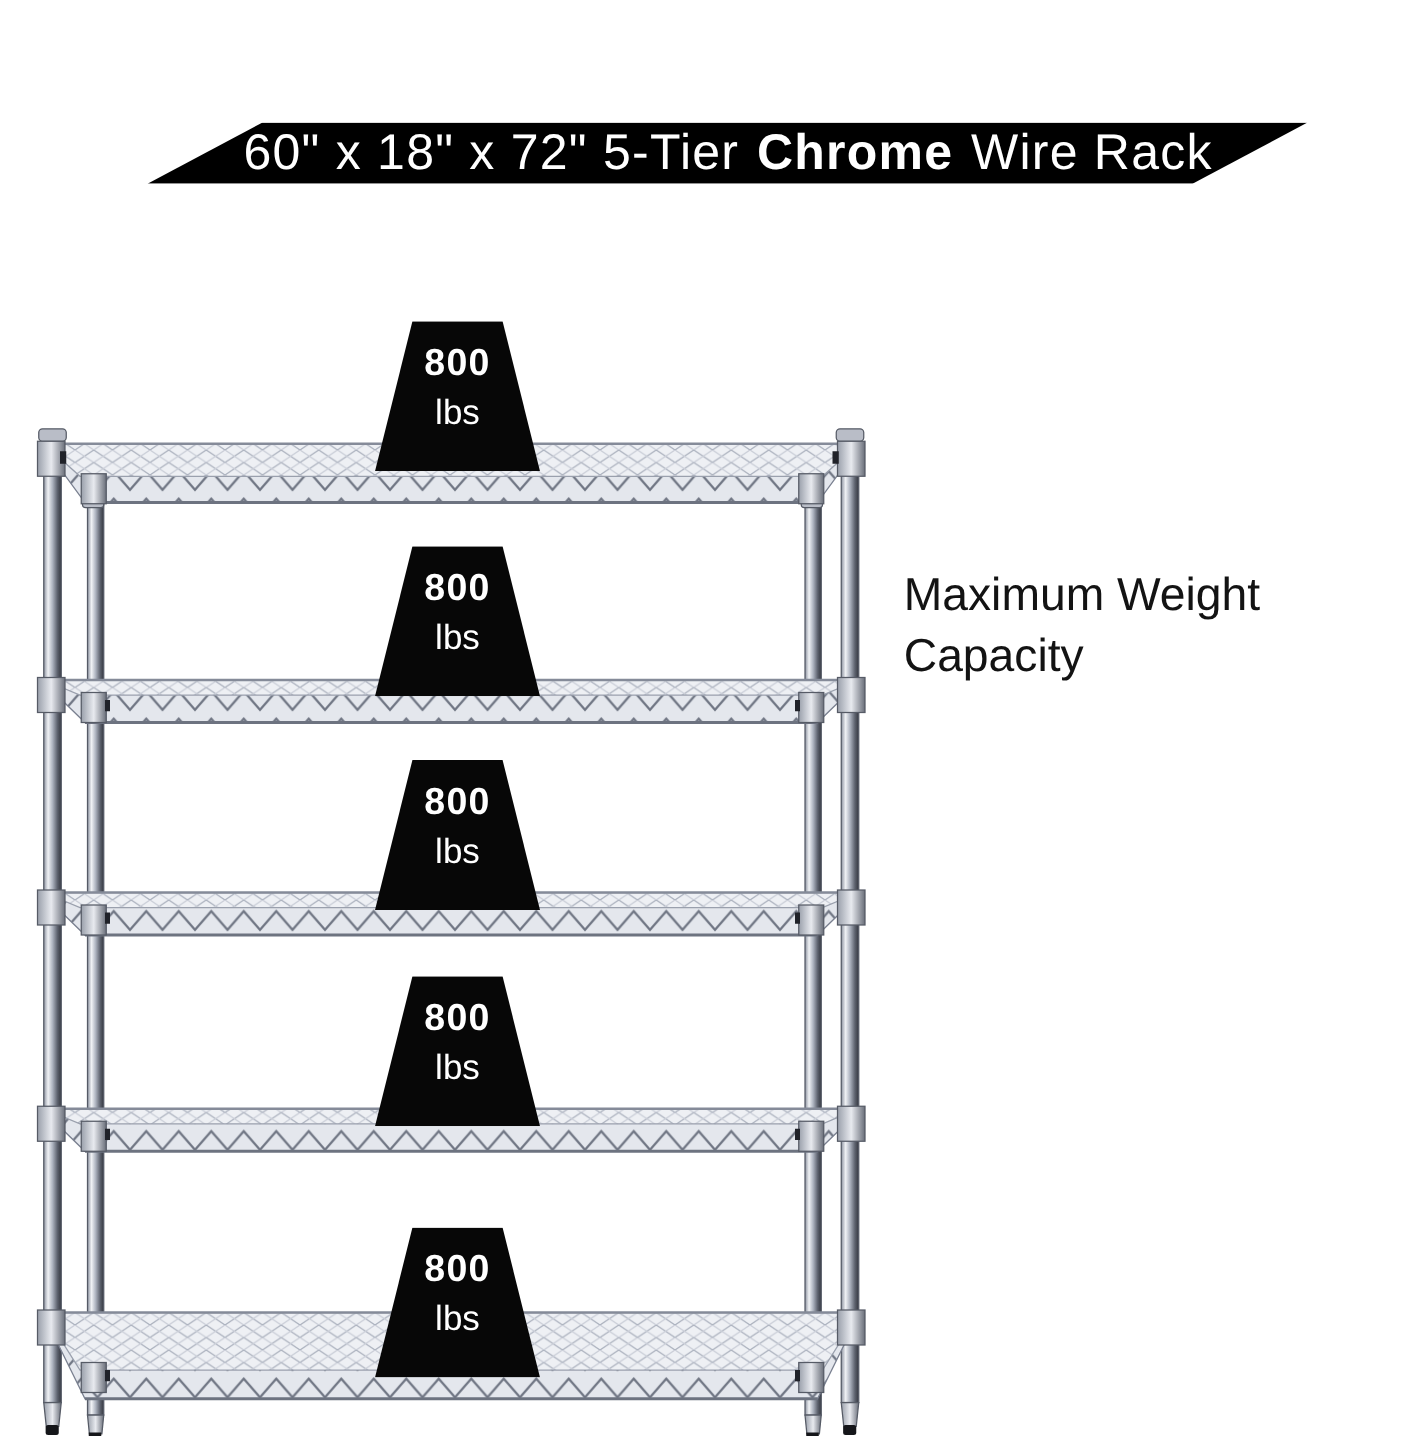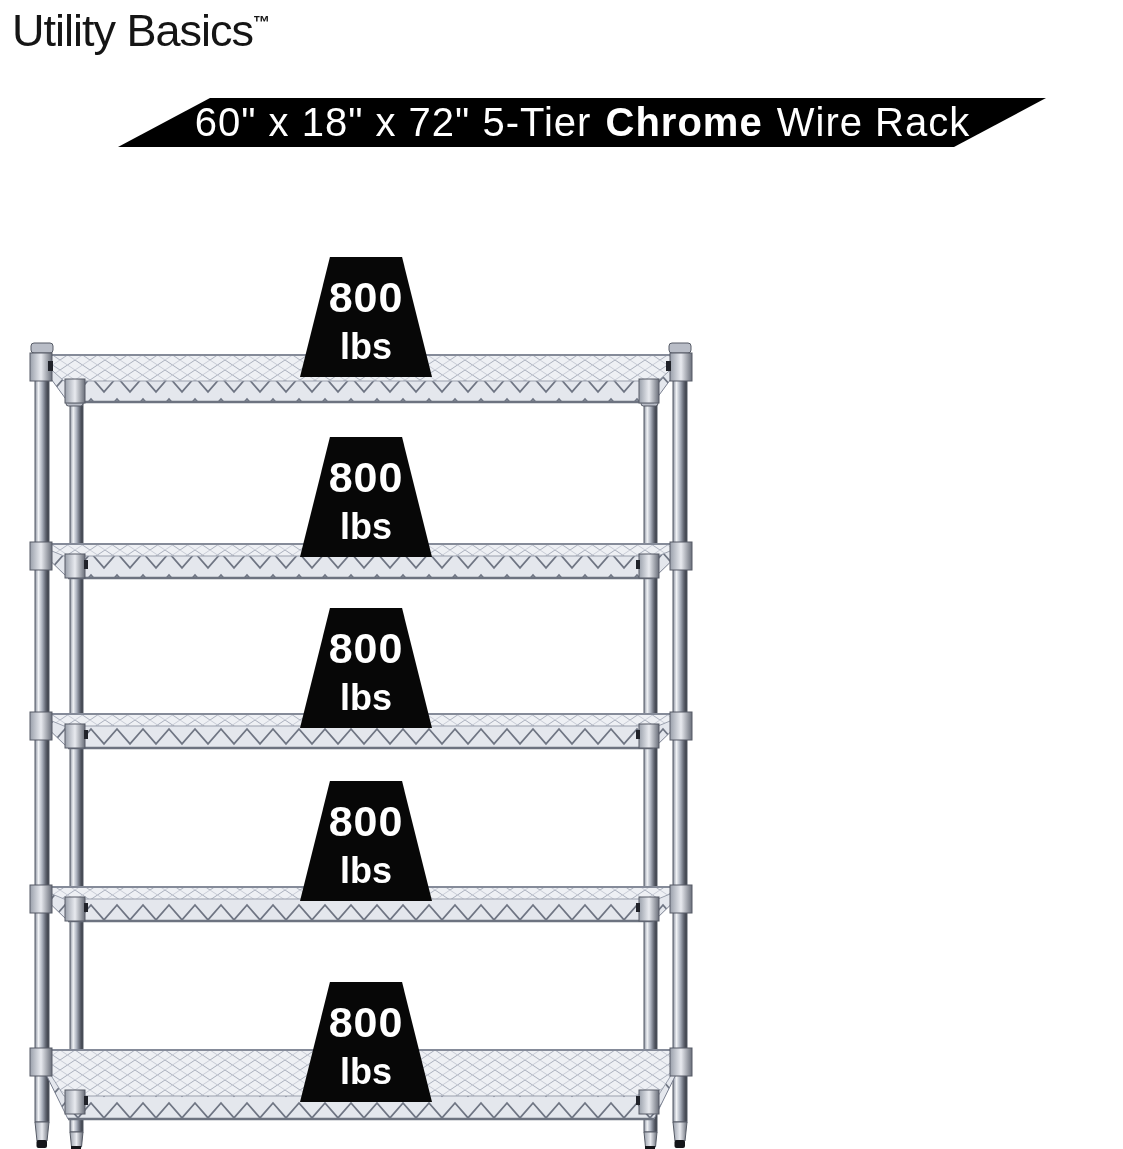--- a/index.html
+++ b/index.html
@@ -26,37 +26,34 @@
   
   .rack-svg { position:absolute; left:0; top:340px; }
   
   .weight {
     position:absolute; left:300px; width:132px; height:120px;
     background:#070707; color:#ffffff;
     clip-path:polygon(22.7% 0, 77.3% 0, 100% 100%, 0 100%);
     display:flex; flex-direction:column; align-items:center;
     padding-top:19px; gap:10px; text-align:center;
   }
-  .weight .val  { font-size:43px; font-weight:700; line-height:1; letter-spacing:1px; }
-  .weight .unit { font-size:36px; font-weight:700; line-height:1; }
+  .weight .val  { font-size:30px; font-weight:700; line-height:1; letter-spacing:1px; }
+  .weight .unit { font-size:28px; font-weight:400; line-height:1; }
   .w1 { top:257px; } .w2 { top:437px; } .w3 { top:608px; } .w4 { top:781px; } .w5 { top:982px; }
   
   .info { position:absolute; left:723px; top:452px; width:400px; font-size:37px; line-height:1.32; }
   .info .heading { margin-bottom:30px; }
   .info p { margin-bottom:28px; }
   .info b { font-weight:700; }
 </style>
 </head>
 <body>
 
 <div class="canvas">
 
-  <div class="brand">
-    <span>Utility Basics</span><sup>™</sup>
-  </div>
 
   <div class="banner">
     <span><span>60" x 18" x 72" 5-Tier </span><b>Chrome</b><span> Wire Rack</span></span>
   </div>
 
   <svg class="rack-svg" width="710" height="809" viewBox="0 340 710 809" aria-hidden="true">
     <defs>
       <pattern id="mesh" width="30" height="10" patternUnits="userSpaceOnUse">
         <rect width="30" height="10" fill="#eef0f4"></rect>
         <path d="M0,10 L15,0 L30,10" stroke="#aab0bd" fill="none" stroke-width="1"></path>
@@ -191,15 +188,16 @@
   <div class="weight w4">
     <span class="val">800</span>
     <span class="unit">lbs</span>
   </div>
   <div class="weight w5">
     <span class="val">800</span>
     <span class="unit">lbs</span>
   </div>
 
   <aside class="info">
+    <p class="heading">Maximum Weight Capacity</p>
   </aside>
 
 </div>
 
 </body></html>

